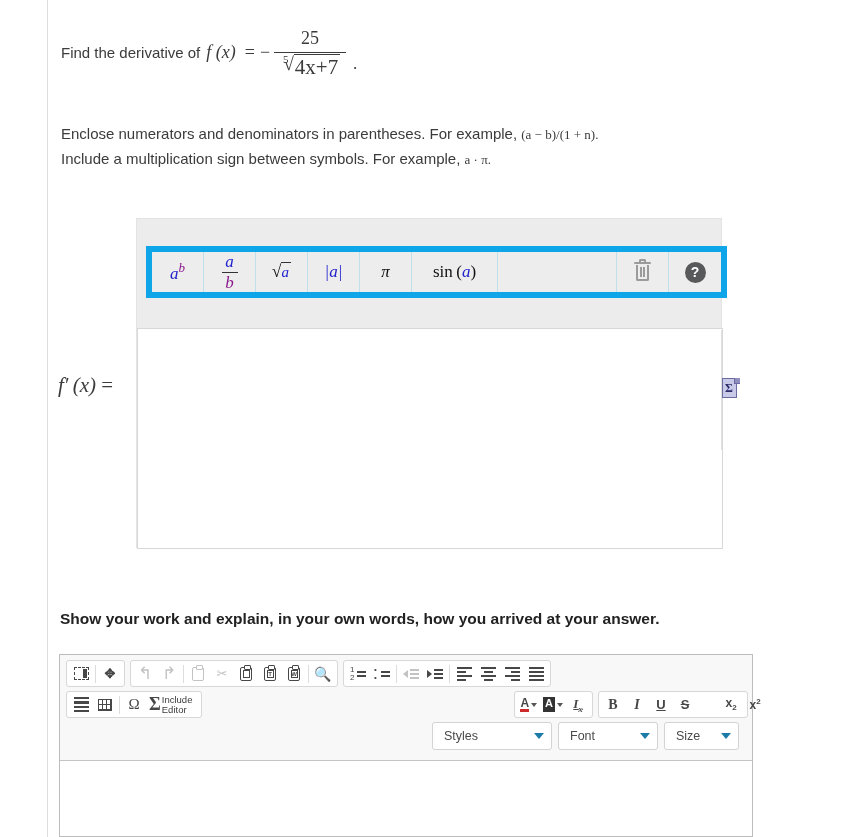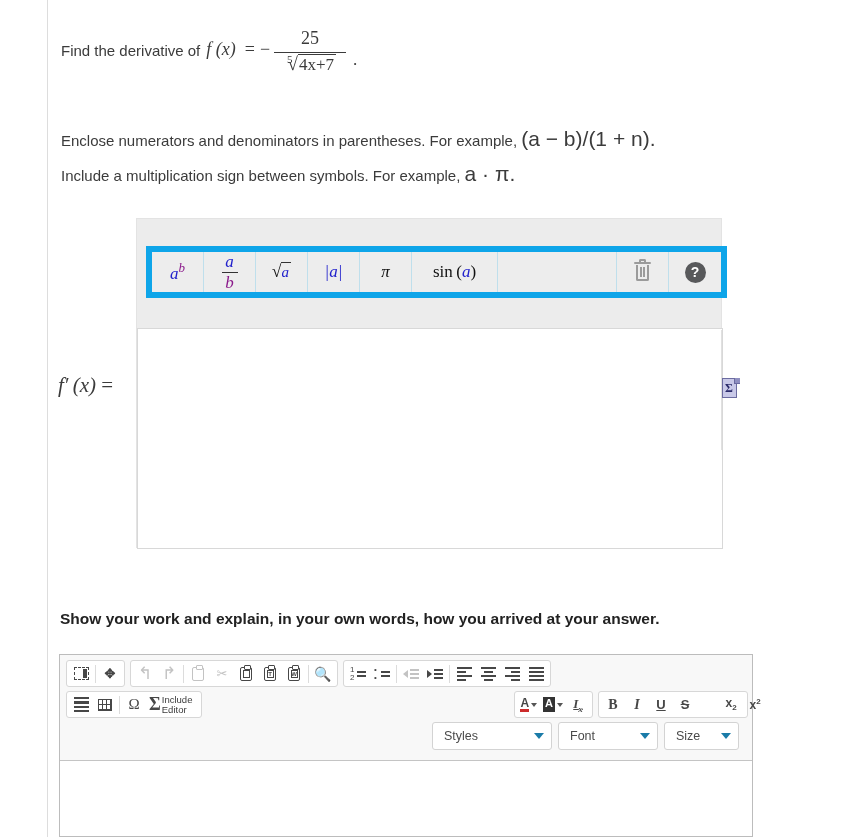--- a/index.html
+++ b/index.html
@@ -38,30 +38,30 @@
     vertical-align: middle; margin: 0 2px;
   }
   .frac .num { font-family: Liberation Serif, serif; font-size: 18px; padding: 0 8px 1px; }
   .frac .bar { height: 1px; background: #3b3b3b; width: 100%; min-width: 72px; }
   .frac .den { font-family: "Liberation Serif", serif; font-size: 18px; padding: 1px 4px 0; display:flex; align-items:flex-start; }
   .radical { position: relative; display: inline-flex; align-items: flex-start; }
   .radical .idx { font-size: 11px; font-family: "Liberation Serif", serif; position: relative; top: -2px; left: 3px; z-index:2;}
   .radical .rsym { font-family: "Liberation Serif", serif; font-size: 19px; line-height: 1; margin-left: -2px; }
   .radical .rbody {
     border-top: 1px solid #3b3b3b; padding: 1px 2px 0 1px;
-    font-family: "Liberation Serif", serif; font-size: 17px; line-height: 1.05; text-align: right;
+    font-family: "Liberation Serif", serif; font-size: 21px; line-height: 1.05; text-align: right;
   }
   .period { font-family: "Liberation Serif", serif; font-size: 17px; align-self: flex-end; margin-left: 5px; padding-bottom: 2px;}
 
   
   .instructions {
     position: absolute; left: 61px; top: 122px; width: 775px;
     font-size: 15px; color: #3b3b3b; line-height: 1.65;
   }
-  .instructions .inl { font-family: Liberation Sans, sans-serif; font-size: 21px; }
+  .instructions .inl { font-family: Liberation Serif, serif; font-size: 13px; }
 
   
   .math-widget {
     position: absolute; left: 136px; top: 218px; width: 586px; height: 330px;
     background: #ececec; border: 1px solid #e3e3e3;
   }
   .math-toolbar {
     position: absolute; left: 9px; top: 27px; width: 581px; height: 52px;
     border: 6px solid #0ea5e9; background: #ededed;
     display: flex; align-items: stretch;

